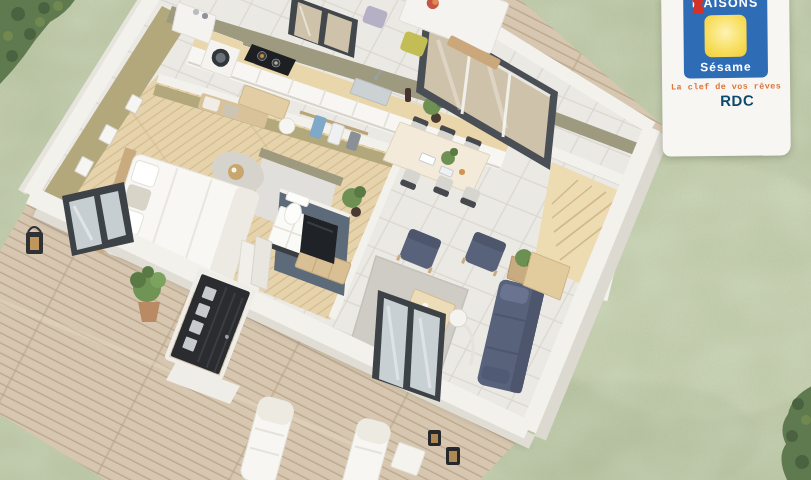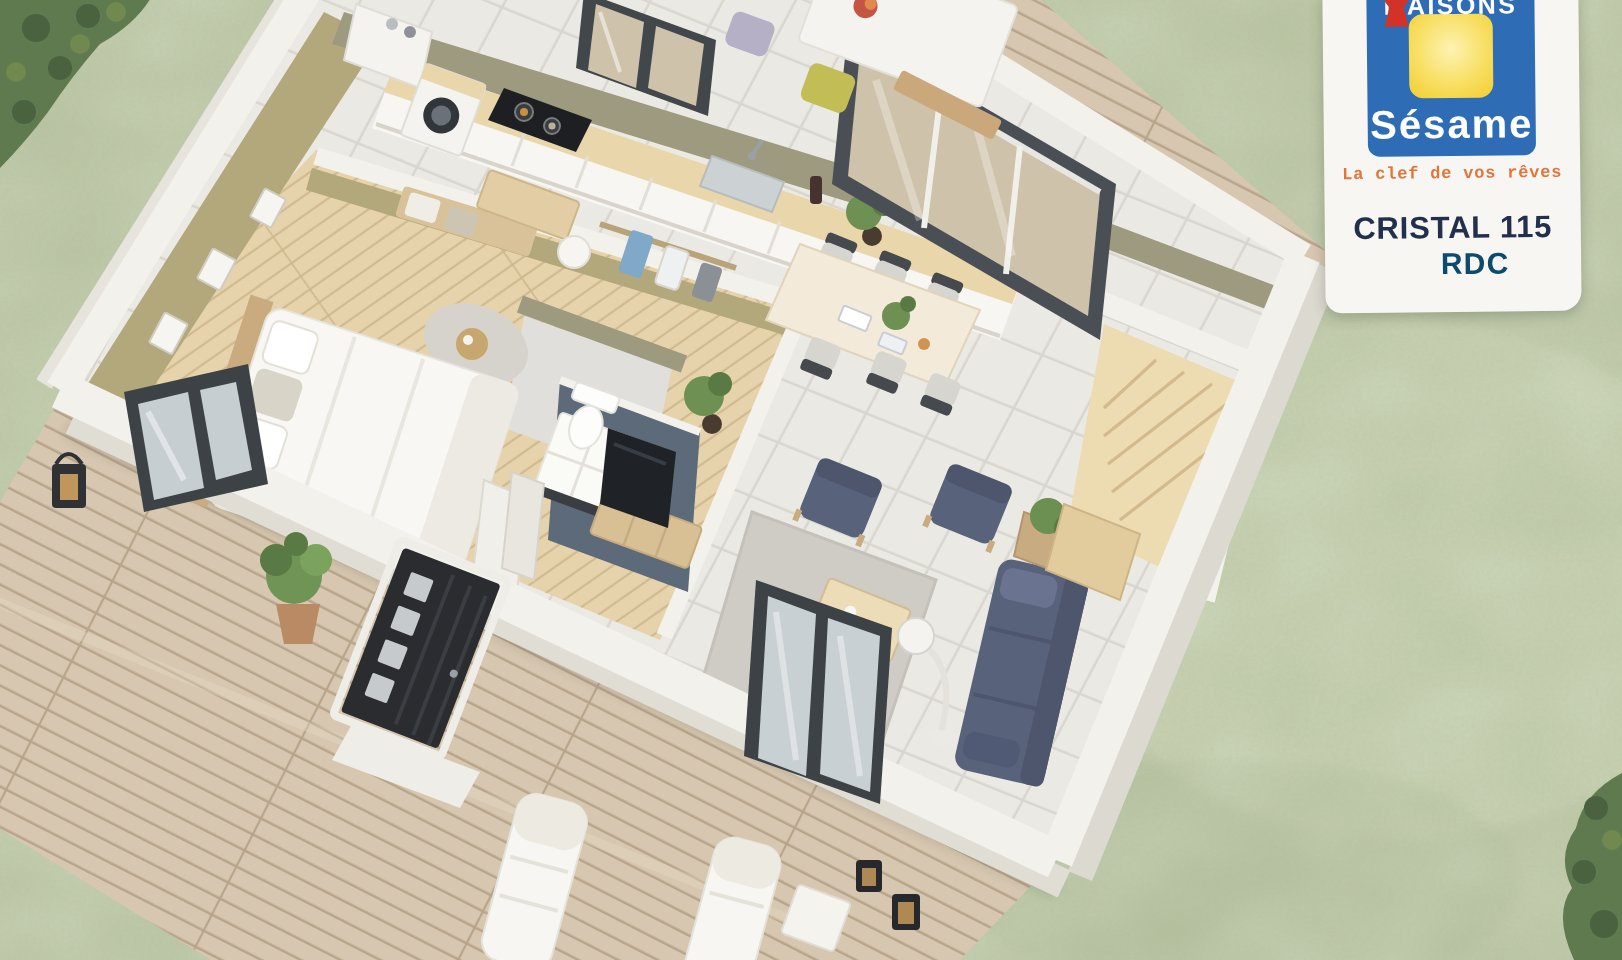--- a/index.html
+++ b/index.html
@@ -12,21 +12,21 @@
     box-shadow:0 2px 7px rgba(40,45,30,.25);transform:rotate(-.6deg);
     display:flex;flex-direction:column;align-items:center;}
   .logo-box{position:relative;margin-top:-14px;width:84px;height:96px;background:#2e6cb5;
     border-radius:6px;display:flex;flex-direction:column;align-items:center;justify-content:flex-end;
     padding-bottom:5px;box-sizing:border-box;}
   .brand-top{position:absolute;top:14px;left:0;right:0;text-align:center;color:#fff;
     font-size:12.5px;font-weight:700;letter-spacing:1.2px;}
   .key-tile{width:42px;height:42px;border-radius:7px;margin-bottom:4px;
     background:radial-gradient(circle at 50% 42%, #fdf3b3 0%, #f8df63 55%, #f2cd32 100%);
     display:flex;align-items:center;justify-content:center;}
-  .brand-bottom{color:#fff;font-size:20px;font-weight:700;letter-spacing:1px;line-height:1;}
+  .brand-bottom{color:#fff;font-size:12px;font-weight:700;letter-spacing:1px;line-height:1;}
   .tagline{margin-top:4px;color:#e0763c;font-size:8.5px;font-weight:700;letter-spacing:.4px;font-family:Liberation Mono, monospace;}
   .model{margin-top:14px;color:#22304e;font-size:15.5px;font-weight:800;letter-spacing:.4px;line-height:1.15;}
   .level{color:#0c4a6e;font-size:15px;font-weight:800;letter-spacing:.6px;margin-left:22px;}
 </style>
 </head>
 <body>
 
 <div class="stage">
 <svg width="811" height="480" viewBox="0 0 811 480">
   <defs>
@@ -410,16 +410,15 @@
       <svg width="30" height="34" viewBox="0 0 30 34">
         <path d="M8,9 L15,2 L22,9" fill="none" stroke="#d23227" stroke-width="2.6" stroke-linecap="round"></path>
         <circle cx="15" cy="16" r="6.2" fill="#d23227"></circle>
         <path d="M12,19 L9,31 L21,31 L18,19 Z" fill="#d23227"></path>
         <circle cx="13" cy="14" r="1.8" fill="#e9685f"></circle>
       </svg>
     </div>
     <div class="brand-bottom">Sésame</div>
   </div>
   <div class="tagline">La clef de vos rêves</div>
-  <div class="model">CRISTAL 115</div>
   <div class="level">RDC</div>
 </div>
 </div>
 
 </body></html>

